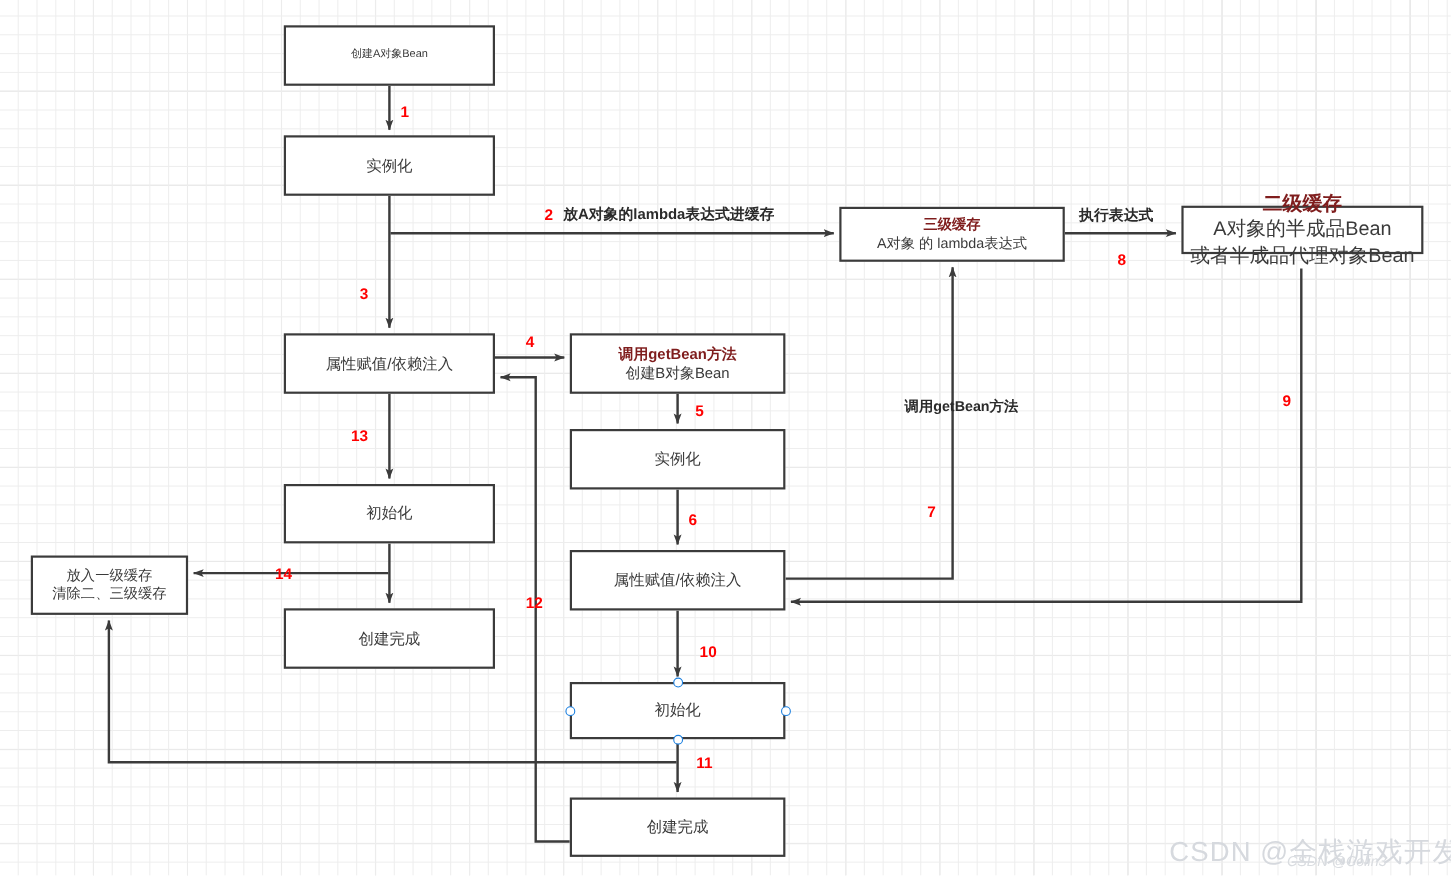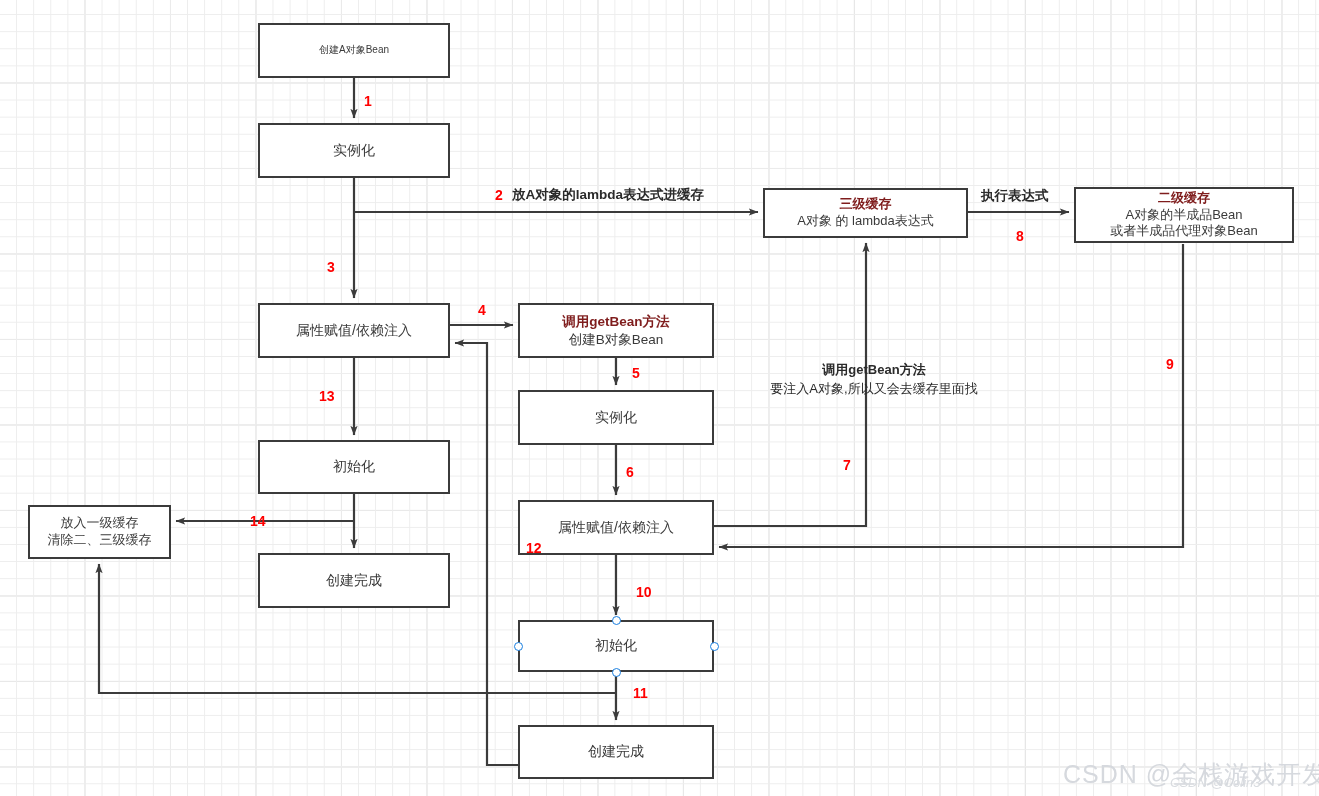--- a/index.html
+++ b/index.html
@@ -177,21 +177,21 @@
         <span class="ln">创建完成</span>
       </div>
       <div class="node" style="left: 28px; top: 505px; width: 143px; height: 54px; font-size: 13px;">
         <span class="ln">放入一级缓存</span>
         <span class="ln">清除二、三级缓存</span>
       </div>
       <div class="node" style="left: 763px; top: 188px; width: 205px; height: 50px; font-size: 13px;">
         <span class="ln bold">三级缓存</span>
         <span class="ln">A对象 的 lambda表达式</span>
       </div>
-      <div class="node" style="left: 1074px; top: 187px; width: 220px; height: 56px; font-size: 13px;">
+      <div class="node" style="left: 1074px; top: 187px; width: 220px; height: 44px; font-size: 18px;">
         <span class="ln bold">二级缓存</span>
         <span class="ln">A对象的半成品Bean</span>
         <span class="ln">或者半成品代理对象Bean</span>
       </div>
       <div class="node" style="left: 518px; top: 303px; width: 196px; height: 55px; font-size: 13.5px;">
         <span class="ln bold">调用getBean方法</span>
         <span class="ln">创建B对象Bean</span>
       </div>
       <div class="node" style="left: 518px; top: 390px; width: 196px; height: 55px; font-size: 14px;">
         <span class="ln">实例化</span>
@@ -212,28 +212,27 @@
       <div class="num" style="left: 495px; top: 188px;">2</div>
       <div class="num" style="left: 327px; top: 260px;">3</div>
       <div class="num" style="left: 478px; top: 303px;">4</div>
       <div class="num" style="left: 632px; top: 366px;">5</div>
       <div class="num" style="left: 626px; top: 465px;">6</div>
       <div class="num" style="left: 843px; top: 458px;">7</div>
       <div class="num" style="left: 1016px; top: 229px;">8</div>
       <div class="num" style="left: 1166px; top: 357px;">9</div>
       <div class="num" style="left: 636px; top: 585px;">10</div>
       <div class="num" style="left: 633px; top: 686px;">11</div>
-      <div class="num" style="left: 478px; top: 541px; margin-left: 48px;">12</div>
+      <div class="num" style="left: 478px; top: 541px;">12</div>
       <div class="num" style="left: 319px; top: 389px;">13</div>
       <div class="num" style="left: 250px; top: 514px;">14</div>
       <div class="edge-label" style="left: 512px; top: 188px;">放A对象的lambda表达式进缓存</div>
       <div class="edge-label" style="left: 981px; top: 189px;">执行表达式</div>
       <div class="note" style="left: 756px; top: 361px; width: 236px;">
         <div class="bline">调用getBean方法</div>
-        <div class="">要注入A对象,所以又会去缓存里面找</div>
       </div>
       <div class="handle" style="left: 616px; top: 620px;"></div>
       <div class="handle" style="left: 518px; top: 646px;"></div>
       <div class="handle" style="left: 714px; top: 646px;"></div>
       <div class="handle" style="left: 616px; top: 672px;"></div>
     </div>
 
   <div class="watermark" style="left: 1063px; top: 758px;">CSDN @全栈游戏开发</div>
   <div class="watermark-sub" style="left: 1170px; top: 775px;">CSDN @Colin3</div>
 

